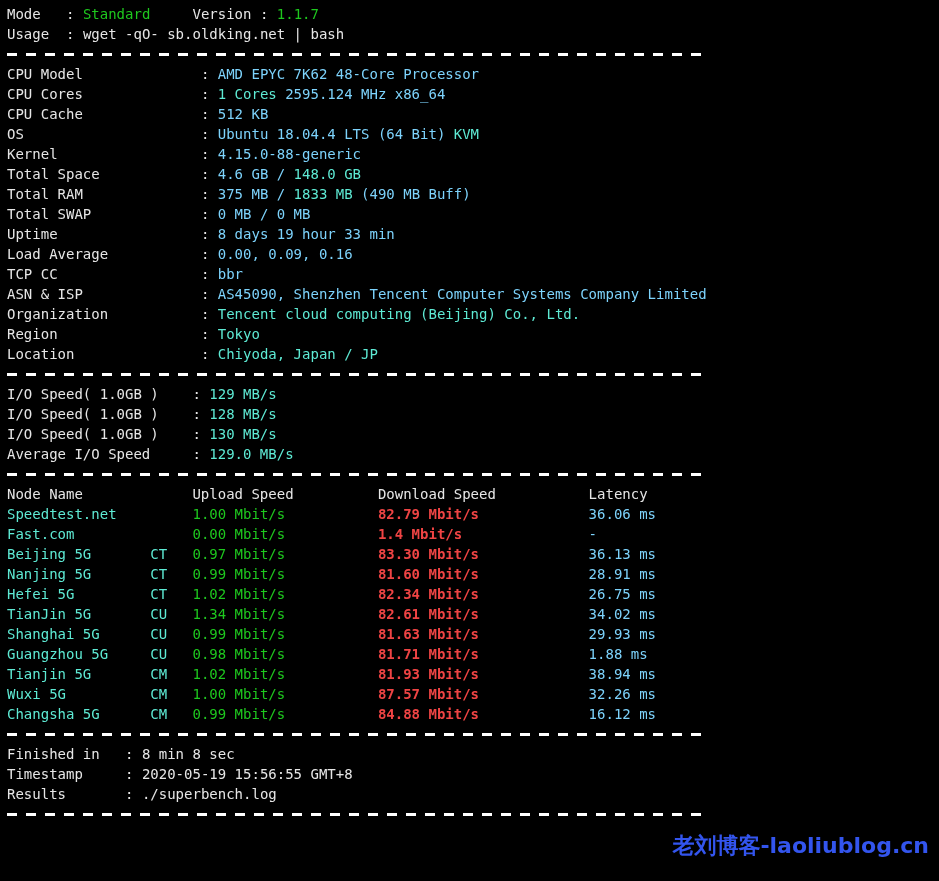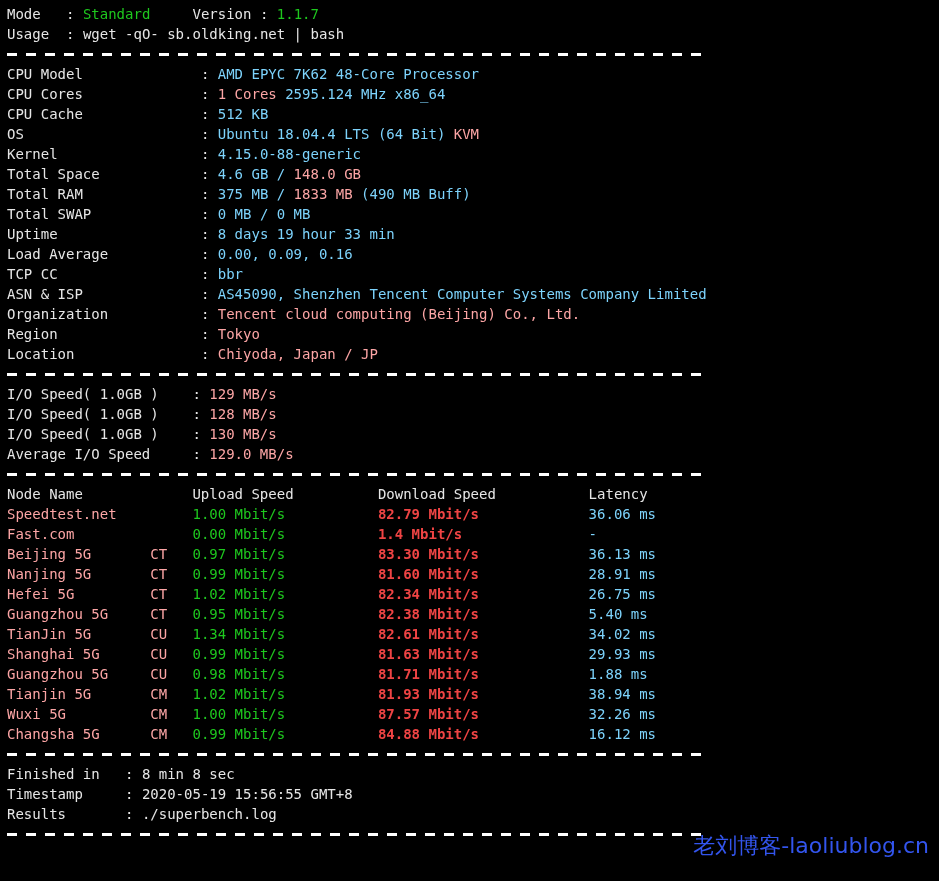--- a/index.html
+++ b/index.html
@@ -28,21 +28,21 @@
     height: 20px;
     line-height: 20px;
     white-space: pre;
     font-size: 14px;
   }
 
   
   .c-white  { color: #e6e6e6; }
   .c-green  { color: #1ec81e; }
   .c-cyan   { color: #7dd3fc; }
-  .c-yellow { color: #fca5a5; }
+  .c-yellow { color: #5eead4; }
   .c-red    { color: #ef4444; font-weight: bold; }
 
   
   .rule {
     height: 20px;
     position: relative;
   }
   .rule::before {
     content: "";
     position: absolute;
@@ -58,21 +58,21 @@
   }
 
   
   .watermark {
     position: absolute;
     right: 10px;
     bottom: 22px;
     color: #3355ee;
     font-family: "DejaVu Sans", "Liberation Sans", sans-serif;
     font-size: 22px;
-    font-weight: normal;
+    font-weight: bold;
     letter-spacing: 0px;
     line-height: 26px;
     white-space: nowrap;
   }
 </style>
 </head>
 <body>
 
 <div class="term">
 
@@ -113,21 +113,20 @@
 
   <div id="speedtest-header">
       <div class="line"><span class="c-white">Node Name             </span><span class="c-white">Upload Speed          </span><span class="c-white">Download Speed           </span><span class="c-white">Latency</span></div>
     </div>
   <div id="speedtest-block">
       <div class="line"><span class="c-yellow">Speedtest.net    </span><span class="c-yellow">     </span><span class="c-green">1.00 Mbit/s           </span><span class="c-red">82.79 Mbit/s             </span><span class="c-cyan">36.06 ms</span></div>
       <div class="line"><span class="c-yellow">Fast.com         </span><span class="c-yellow">     </span><span class="c-green">0.00 Mbit/s           </span><span class="c-red">1.4 Mbit/s               </span><span class="c-cyan">-</span></div>
       <div class="line"><span class="c-yellow">Beijing 5G       </span><span class="c-yellow">CT   </span><span class="c-green">0.97 Mbit/s           </span><span class="c-red">83.30 Mbit/s             </span><span class="c-cyan">36.13 ms</span></div>
       <div class="line"><span class="c-yellow">Nanjing 5G       </span><span class="c-yellow">CT   </span><span class="c-green">0.99 Mbit/s           </span><span class="c-red">81.60 Mbit/s             </span><span class="c-cyan">28.91 ms</span></div>
       <div class="line"><span class="c-yellow">Hefei 5G         </span><span class="c-yellow">CT   </span><span class="c-green">1.02 Mbit/s           </span><span class="c-red">82.34 Mbit/s             </span><span class="c-cyan">26.75 ms</span></div>
-      <div class="line"><span class="c-yellow">Guangzhou 5G     </span><span class="c-yellow">CT   </span><span class="c-green">0.95 Mbit/s           </span><span class="c-red">82.38 Mbit/s             </span><span class="c-cyan">5.40 ms</span></div>
       <div class="line"><span class="c-yellow">TianJin 5G       </span><span class="c-yellow">CU   </span><span class="c-green">1.34 Mbit/s           </span><span class="c-red">82.61 Mbit/s             </span><span class="c-cyan">34.02 ms</span></div>
       <div class="line"><span class="c-yellow">Shanghai 5G      </span><span class="c-yellow">CU   </span><span class="c-green">0.99 Mbit/s           </span><span class="c-red">81.63 Mbit/s             </span><span class="c-cyan">29.93 ms</span></div>
       <div class="line"><span class="c-yellow">Guangzhou 5G     </span><span class="c-yellow">CU   </span><span class="c-green">0.98 Mbit/s           </span><span class="c-red">81.71 Mbit/s             </span><span class="c-cyan">1.88 ms</span></div>
       <div class="line"><span class="c-yellow">Tianjin 5G       </span><span class="c-yellow">CM   </span><span class="c-green">1.02 Mbit/s           </span><span class="c-red">81.93 Mbit/s             </span><span class="c-cyan">38.94 ms</span></div>
       <div class="line"><span class="c-yellow">Wuxi 5G          </span><span class="c-yellow">CM   </span><span class="c-green">1.00 Mbit/s           </span><span class="c-red">87.57 Mbit/s             </span><span class="c-cyan">32.26 ms</span></div>
       <div class="line"><span class="c-yellow">Changsha 5G      </span><span class="c-yellow">CM   </span><span class="c-green">0.99 Mbit/s           </span><span class="c-red">84.88 Mbit/s             </span><span class="c-cyan">16.12 ms</span></div>
     </div>
 
   <div class="rule"></div>
 

